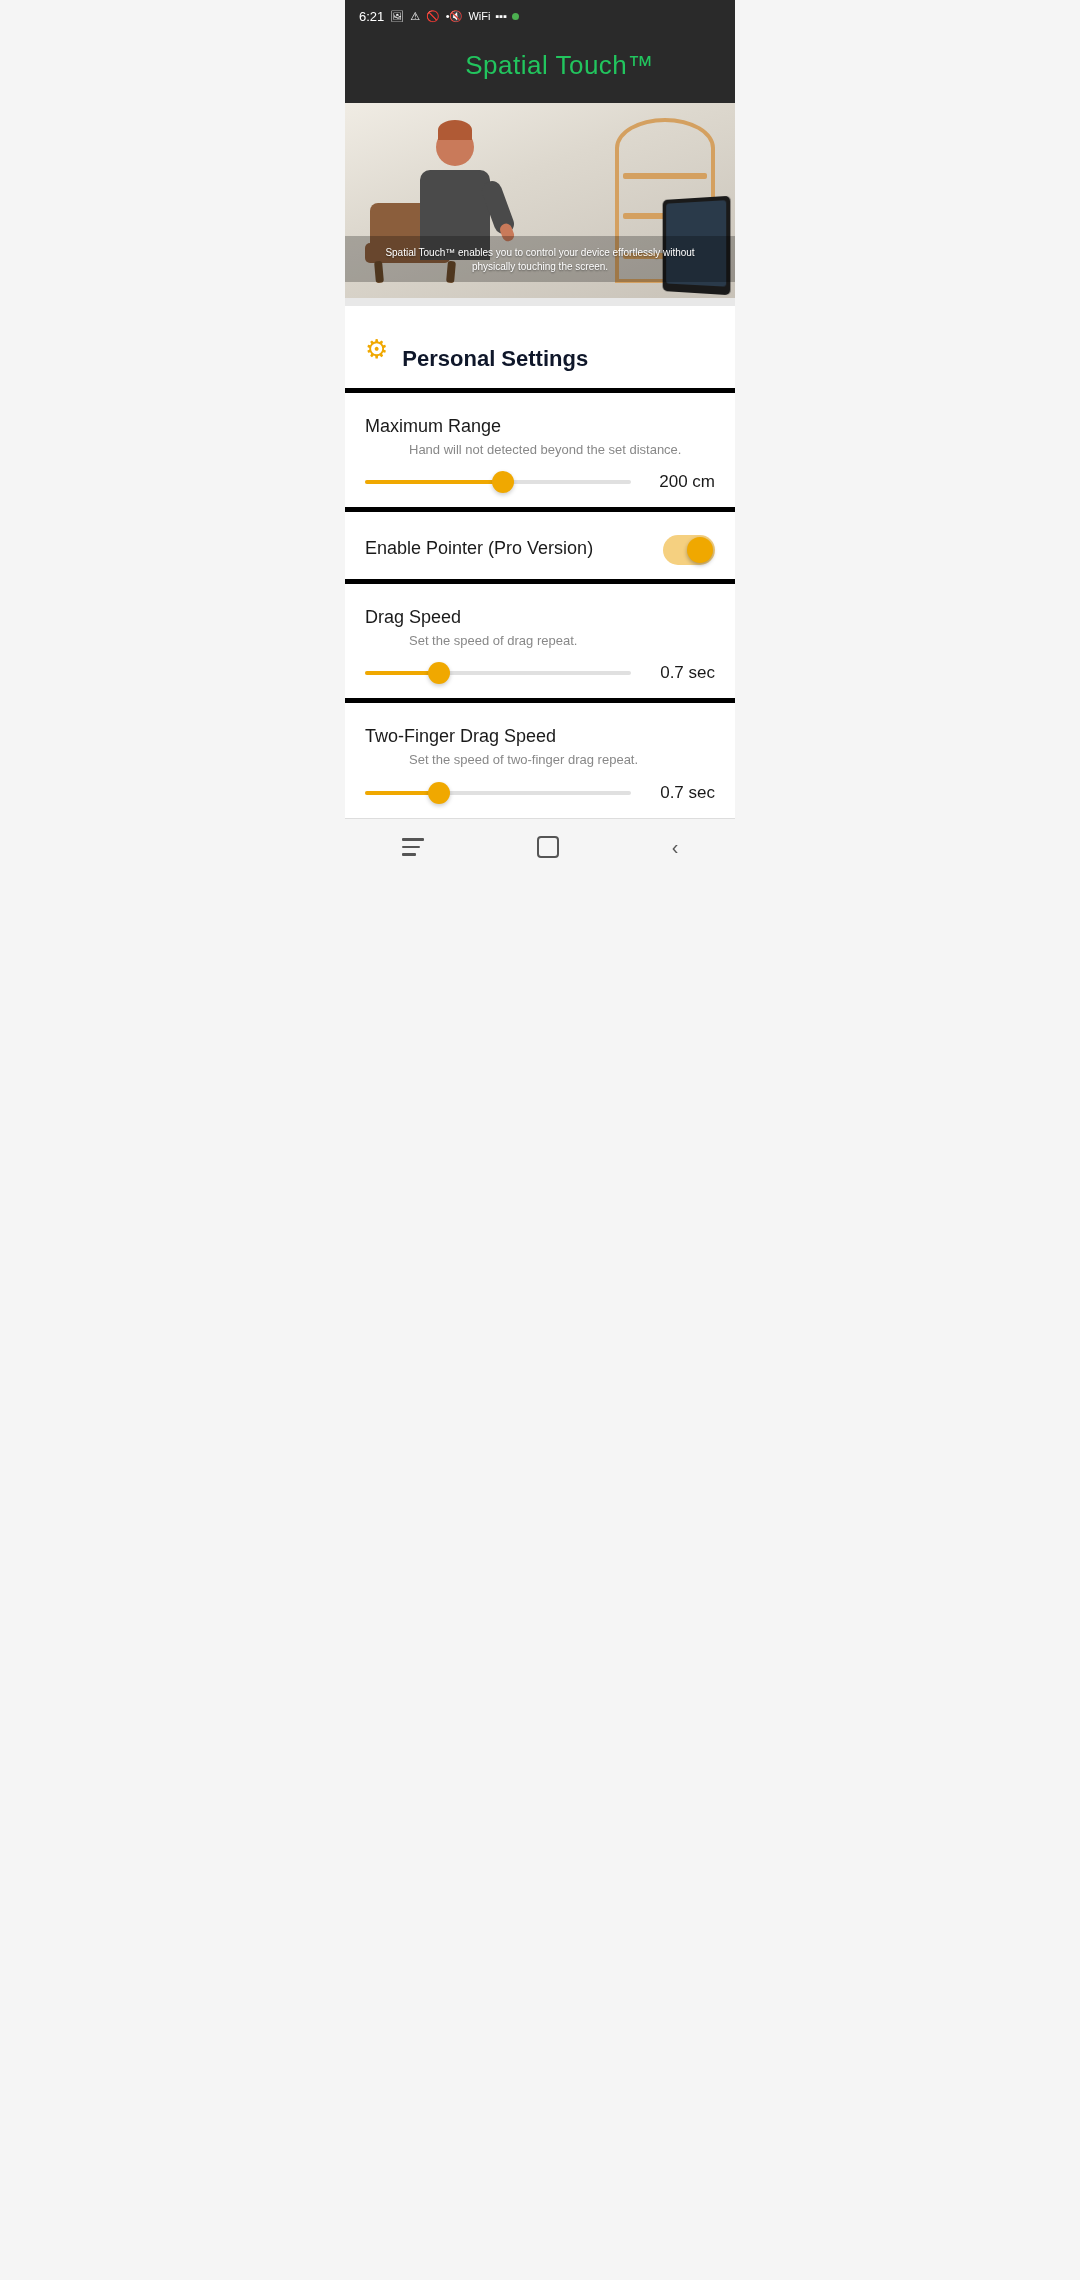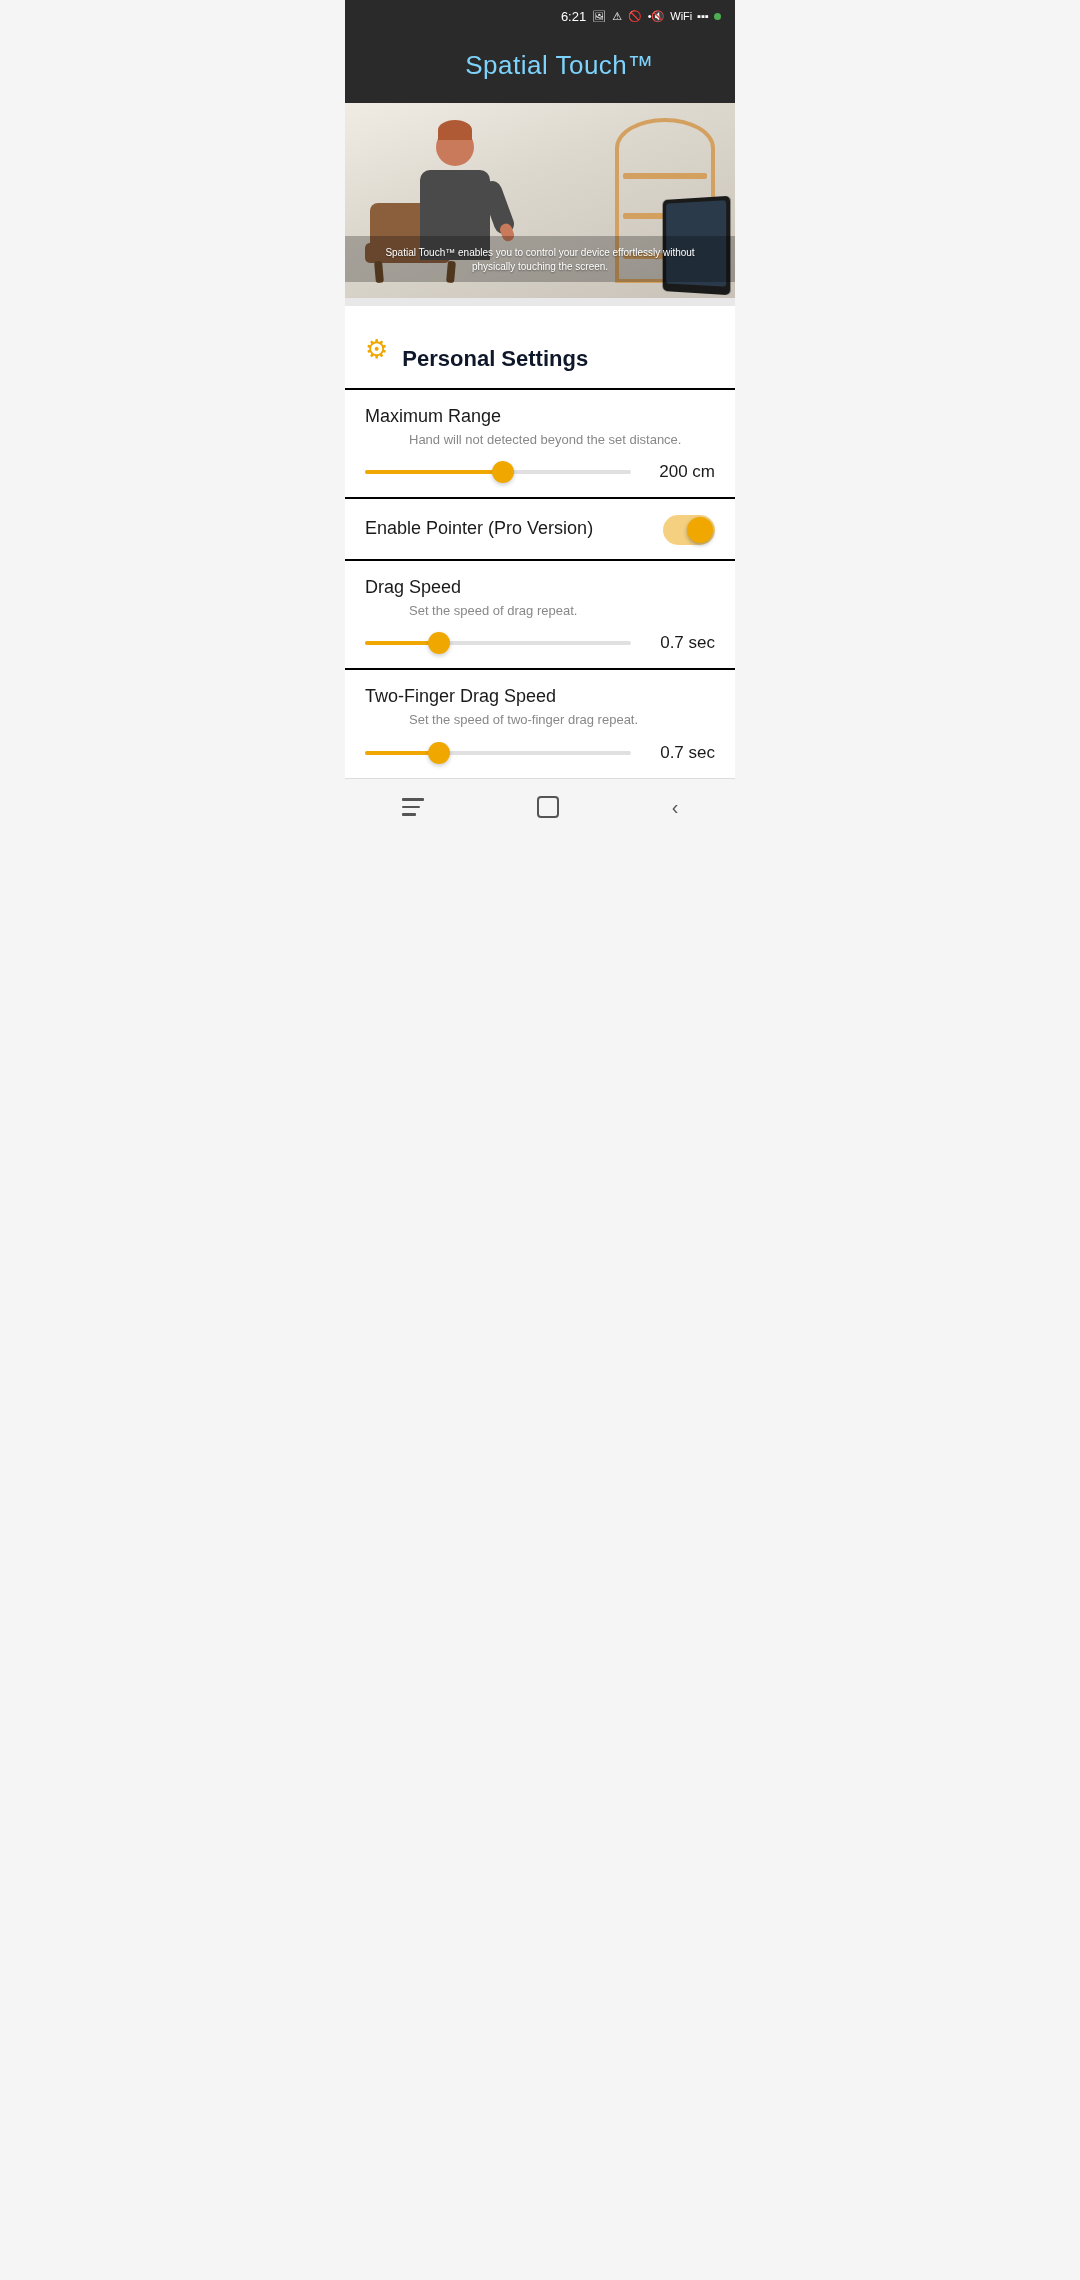--- a/index.html
+++ b/index.html
@@ -17,21 +17,21 @@
       overflow-x: hidden;
       margin: 0 auto;
     }
 
     
     .status-bar {
       background: #2a2a2a;
       height: 32px;
       display: flex;
       align-items: center;
-      justify-content: flex-end;
+      justify-content: flex-start;
       padding: 0 14px;
       color: white;
       font-size: 13px;
       font-weight: 500;
     }
 
     .status-left {
       display: flex;
       align-items: center;
       gap: 6px;
@@ -56,21 +56,21 @@
     }
 
     
     .header {
       background: #2a2a2a;
       padding: 18px 0 22px;
       text-align: center;
     }
 
     .header-title {
-      color: #7dd3fc;
+      color: #22c55e;
       font-size: 26px;
       font-weight: 400;
       letter-spacing: 0.5px;
       padding-left: 39px;
     }
 
     
     .hero-image {
       width: 100%;
       height: 195px;
@@ -290,22 +290,22 @@
     }
 
     .settings-title {
       color: #0f172a;
       font-size: 22px;
       font-weight: 600;
       margin-top: 20px;
     }
 
     .setting-item {
-      padding: 16px 20px 14px;
-      border-top: 2px solid #000000;
+      padding: 23px 20px 14px;
+      border-top: 5px solid #000000;
     }
 
     .setting-label {
       color: #1a1a1a;
       font-size: 18px;
       font-weight: 500;
       margin-bottom: 4px;
     }
 
     .setting-desc {

